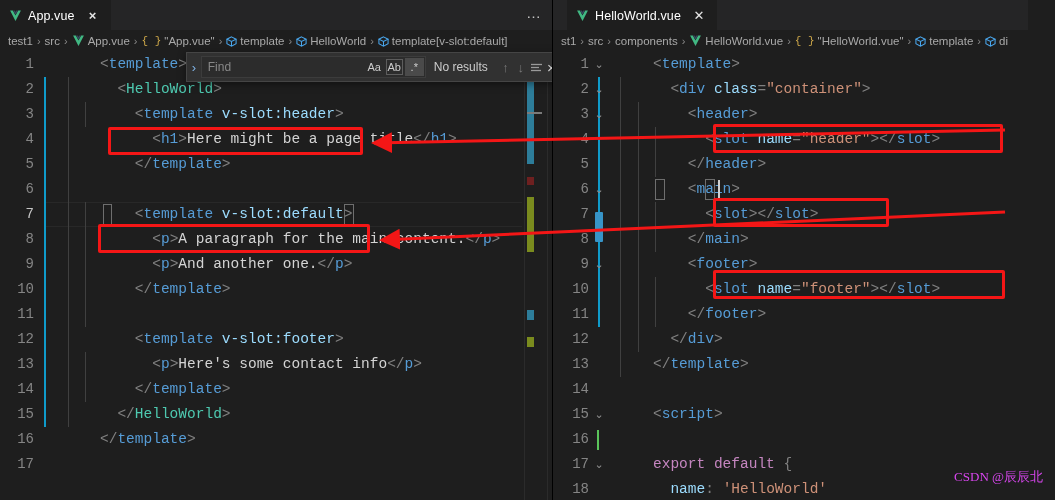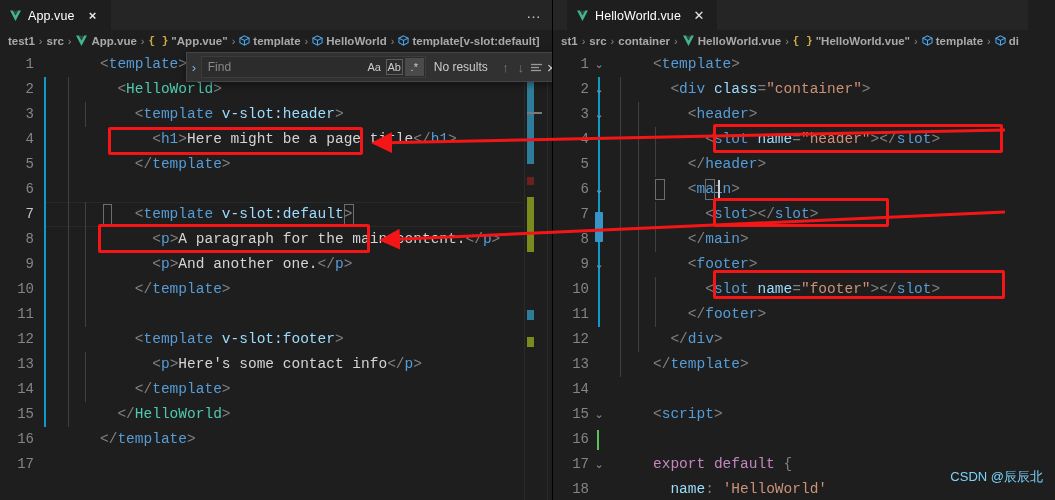--- a/index.html
+++ b/index.html
@@ -25,21 +25,21 @@
        justify-content:center;font-size:13px;color:#9b9b9b;line-height:1;}
   .tab.active .close{color:#e6e6e6;font-weight:bold;}
   .tabbar-spacer{flex:1;background:#252526;}
   .tabbar-actions{display:flex;align-items:center;padding-right:10px;background:#252526;color:#c5c5c5;}
   .ellipsis-btn{font-size:15px;letter-spacing:1px;line-height:1;padding-bottom:6px;}
   .vue-logo{width:13px;height:12px;display:block;flex:none;}
 
   
   .breadcrumb{height:22px;display:flex;align-items:center;background:#1e1e1e;
       padding-left:8px;font-size:11.5px;color:#a9a9a9;white-space:nowrap;overflow:hidden;}
-  .bc-item{display:flex;align-items:flex-start;gap:3px;font-weight:bold;}
+  .bc-item{display:flex;align-items:flex-end;gap:3px;}
   .bc-sep{margin:0 4px;color:#8a8a8a;font-size:11px;}
   .bc-icon{flex:none;display:inline-flex;}
   .sym-brace{color:#cfa94a;font-size:11px;font-family:"Liberation Mono","DejaVu Sans Mono",monospace;}
   .sym-cube{width:11px;height:11px;}
 
   
   .editor{position:absolute;left:0;right:0;top:52px;bottom:0;overflow:hidden;}
   .code{position:absolute;left:0;top:0;
      font-family:"Liberation Mono","DejaVu Sans Mono",monospace;
      font-size:14.5px;line-height:25px;white-space:pre;}
@@ -95,22 +95,22 @@
   .minimap{position:absolute;top:52px;bottom:0;width:30px;background:#1e1e1e;}
   .mm-mark{position:absolute;}
   .mm-border{position:absolute;top:0;bottom:0;width:1px;background:#2b2b2b;}
 
   
   .anno{position:absolute;inset:0;pointer-events:none;z-index:60;}
   .redbox{position:absolute;border:3px solid #f41616;box-sizing:border-box;border-radius:2px;}
   .cnlabel{position:absolute;color:#ff1a1a;font-weight:bold;white-space:nowrap;
            font-family:"DejaVu Sans","Liberation Sans",sans-serif;}
 
-  .watermark{position:absolute;right:12px;bottom:14px;color:#7dd3fc;font-size:13px;
-      font-family:Liberation Sans, sans-serif;z-index:70;}
+  .watermark{position:absolute;right:12px;bottom:14px;color:#d946ef;font-size:13px;
+      font-family:Liberation Serif, serif;z-index:70;}
 </style>
 </head>
 <body>
 
 <div class="root">
 
   <div class="pane pane-left">
 
     <div class="tabbar">
       <div class="tab active">
@@ -275,21 +275,21 @@
     <div class="breadcrumb" id="bc-right">
         <span class="bc-item">
           <span>st1</span>
         </span>
         <span class="bc-sep">›</span>
         <span class="bc-item">
           <span>src</span>
         </span>
         <span class="bc-sep">›</span>
         <span class="bc-item">
-          <span>container</span>
+          <span>components</span>
         </span>
         <span class="bc-sep">›</span>
         <span class="bc-item">
           <span class="bc-icon">
             <svg class="vue-logo" viewBox="0 0 24 22">
               <path d="M2,1 L7,1 L12,10 L17,1 L22,1 L12,20 Z" fill="#41b883"></path>
               <path d="M7.5,1 L12,8.6 L16.5,1 L13.6,1 L12,3.8 L10.4,1 Z" fill="#35495e"></path>
             </svg>
           </span>
           <span>HelloWorld.vue</span>

